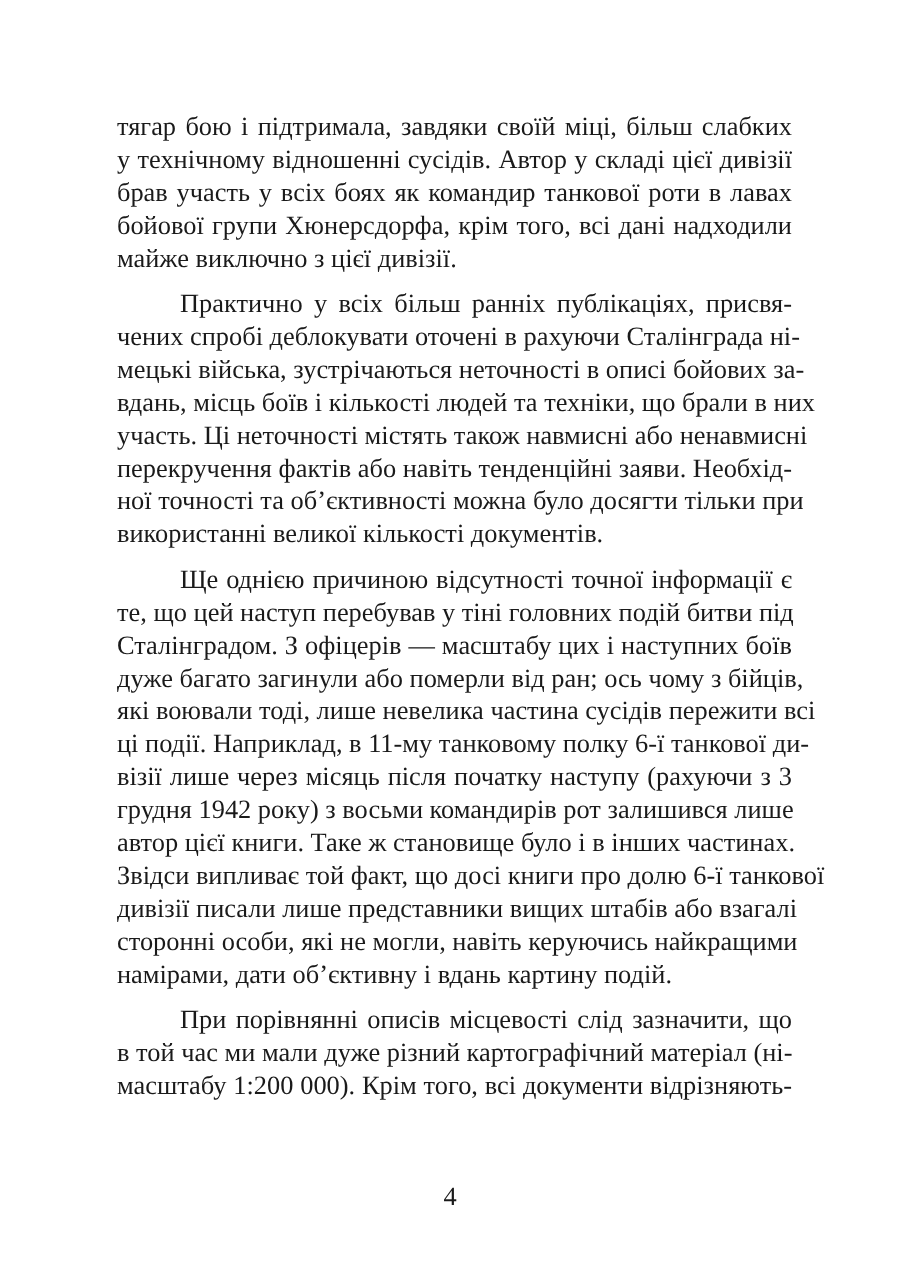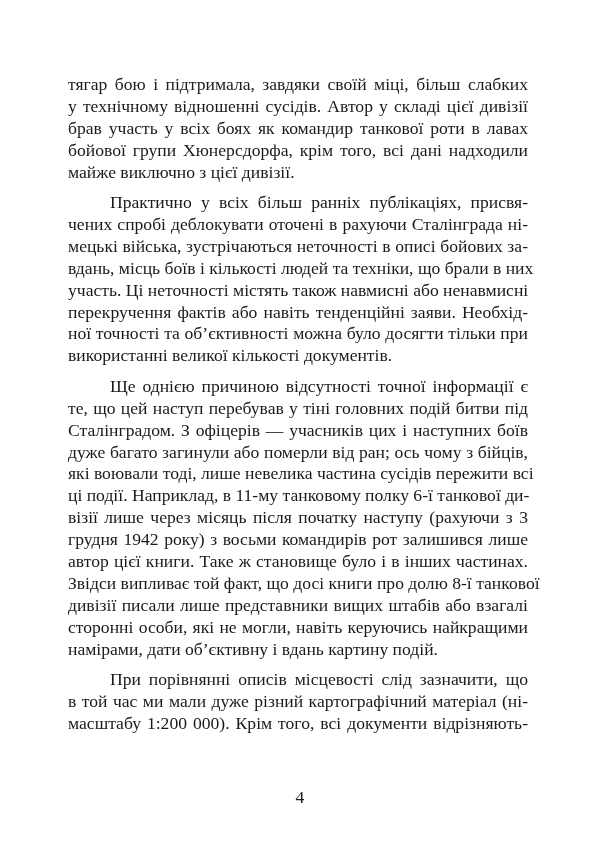--- a/index.html
+++ b/index.html
@@ -34,20 +34,21 @@
     line-height: 21.9px;
     text-align: justify;
     text-indent: 0;
     hyphens: manual;
   }
   .line {
     display: block;
     text-align: justify;
     text-align-last: justify;
     white-space: nowrap;
+    margin-left: 10px;
   }
   .line.last {
     text-align-last: left;
   }
   .line.first-indent {
     padding-left: 42px;
   }
   .page-number {
     position: absolute;
     left: 0;
@@ -80,28 +81,28 @@
       <span class="line">вдань, місць боїв і кількості людей та техніки, що брали в них</span>
       <span class="line">участь. Ці неточності містять також навмисні або ненавмисні</span>
       <span class="line">перекручення фактів або навіть тенденційні заяви. Необхід-</span>
       <span class="line">ної точності та об’єктивності можна було досягти тільки при</span>
       <span class="line last">використанні великої кількості документів.</span>
     </p>
 
     <p class="para">
       <span class="line first-indent">Ще однією причиною відсутності точної інформації є</span>
       <span class="line">те, що цей наступ перебував у тіні головних подій битви під</span>
-      <span class="line">Сталінградом. З офіцерів — учасників цих і наступних боїв</span>
+      <span class="line">Сталінградом. З офіцерів — масштабу цих і наступних боїв</span>
       <span class="line">дуже багато загинули або померли від ран; ось чому з бійців,</span>
       <span class="line">які воювали тоді, лише невелика частина сусідів пережити всі</span>
       <span class="line">ці події. Наприклад, в 11-му танковому полку 6-ї танкової ди-</span>
       <span class="line">візії лише через місяць після початку наступу (рахуючи з 3</span>
       <span class="line">грудня 1942 року) з восьми командирів рот залишився лише</span>
       <span class="line">автор цієї книги. Таке ж становище було і в інших частинах.</span>
-      <span class="line">Звідси випливає той факт, що досі книги про долю 8-ї танкової</span>
+      <span class="line">Звідси випливає той факт, що досі книги про долю 6-ї танкової</span>
       <span class="line">дивізії писали лише представники вищих штабів або взагалі</span>
       <span class="line">сторонні особи, які не могли, навіть керуючись найкращими</span>
       <span class="line last">намірами, дати об’єктивну і вдань картину подій.</span>
     </p>
 
     <p class="para">
       <span class="line first-indent">При порівнянні описів місцевості слід зазначити, що</span>
       <span class="line">в той час ми мали дуже різний картографічний матеріал (ні-</span>
       <span class="line">масштабу 1:200 000). Крім того, всі документи відрізняють-</span>
     </p>

